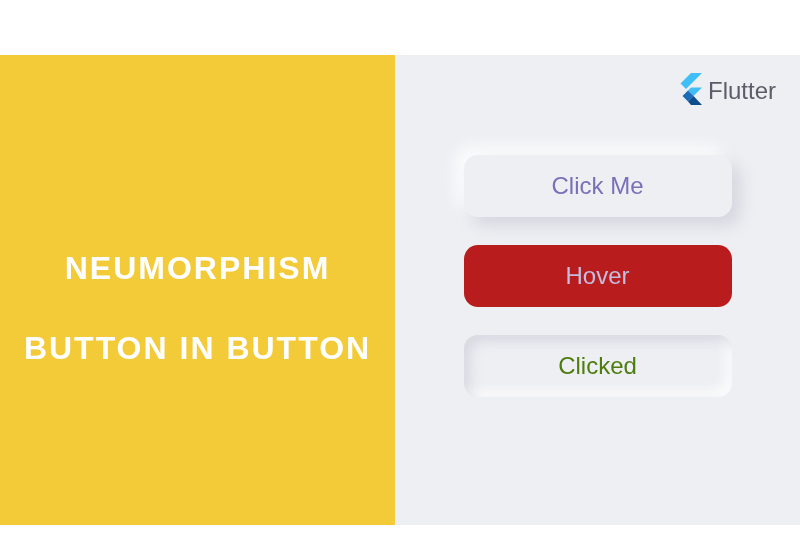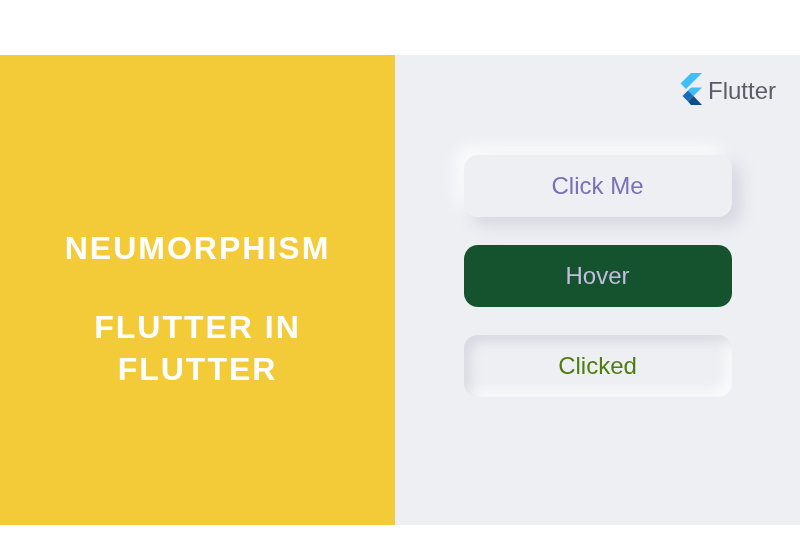--- a/index.html
+++ b/index.html
@@ -82,21 +82,21 @@
       font-family: inherit;
     }
     .neu-button.raised {
       background: #eeeff3;
       box-shadow: 
         8px 8px 16px rgba(174, 174, 192, 0.4),
         -8px -8px 16px rgba(255, 255, 255, 0.9);
       color: #7b6fb8;
     }
     .neu-button.flat {
-      background: #14532d;
+      background: #b91c1c;
       color: #c3bde0;
     }
     .neu-button.pressed {
       background: #eeeff3;
       box-shadow: 
         inset 6px 6px 12px rgba(174, 174, 192, 0.35),
         inset -6px -6px 12px rgba(255, 255, 255, 0.85);
       color: #4d7c0f;
     }
     .bottom-spacer {
@@ -106,21 +106,21 @@
   </style>
 </head>
 <body>
 
 <div class="top-spacer"></div>
 
 <div class="content-row">
 
   <div class="left-panel">
     <div class="title-line">NEUMORPHISM</div>
-    <div class="title-line">FLUTTER IN FLUTTER</div>
+    <div class="title-line">BUTTON IN BUTTON</div>
   </div>
 
   <div class="right-panel">
 
     <div class="flutter-logo">
       <span>
         <svg width="26" height="32" viewBox="0 0 26 32">
           <path d="M15 0 L26 0 L10 16 L4.5 10.5 Z" fill="#3fbff5"></path>
           <path d="M15 14.5 L26 14.5 L17.5 23 L12 17.5 Z" fill="#3fbff5"></path>
           <path d="M12 17.5 L17.5 23 L12 28.5 L6.5 23 Z" fill="#1a6bb8"></path>

